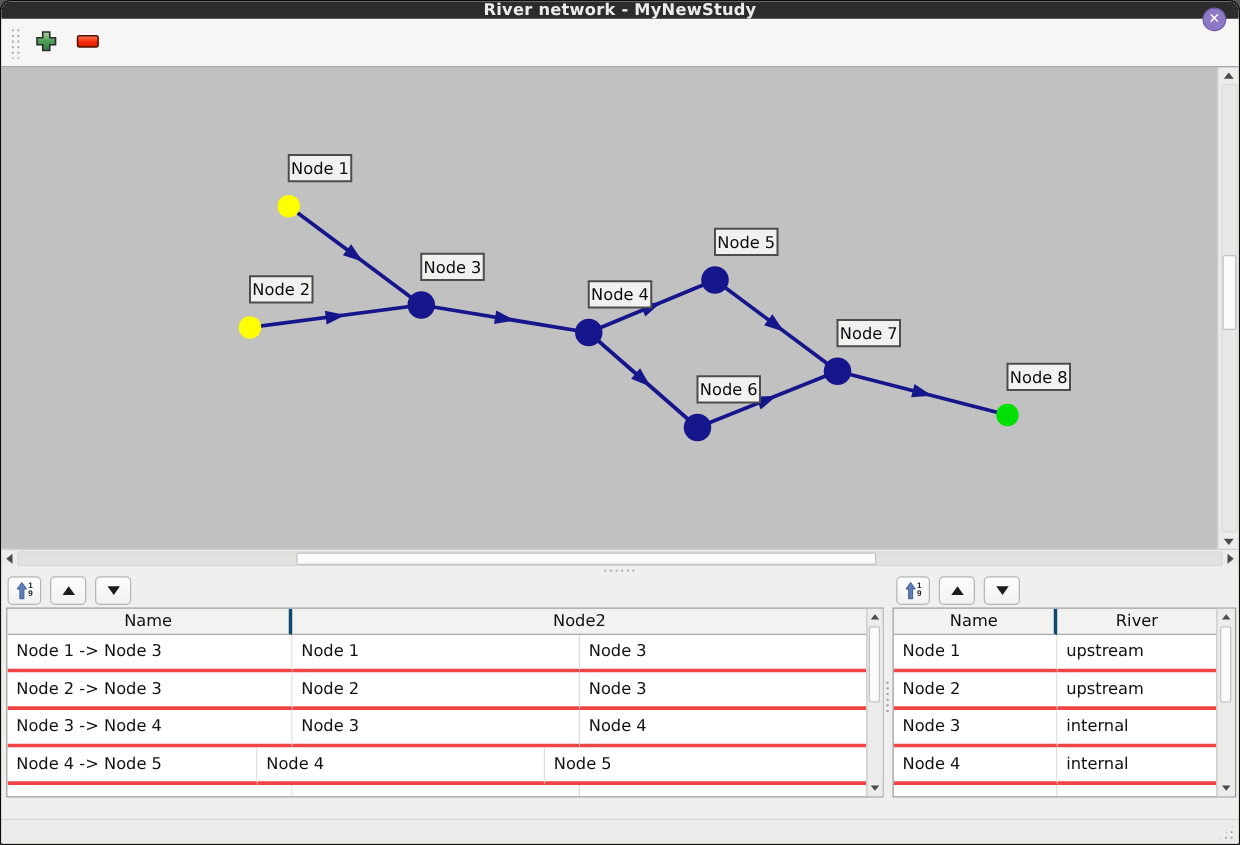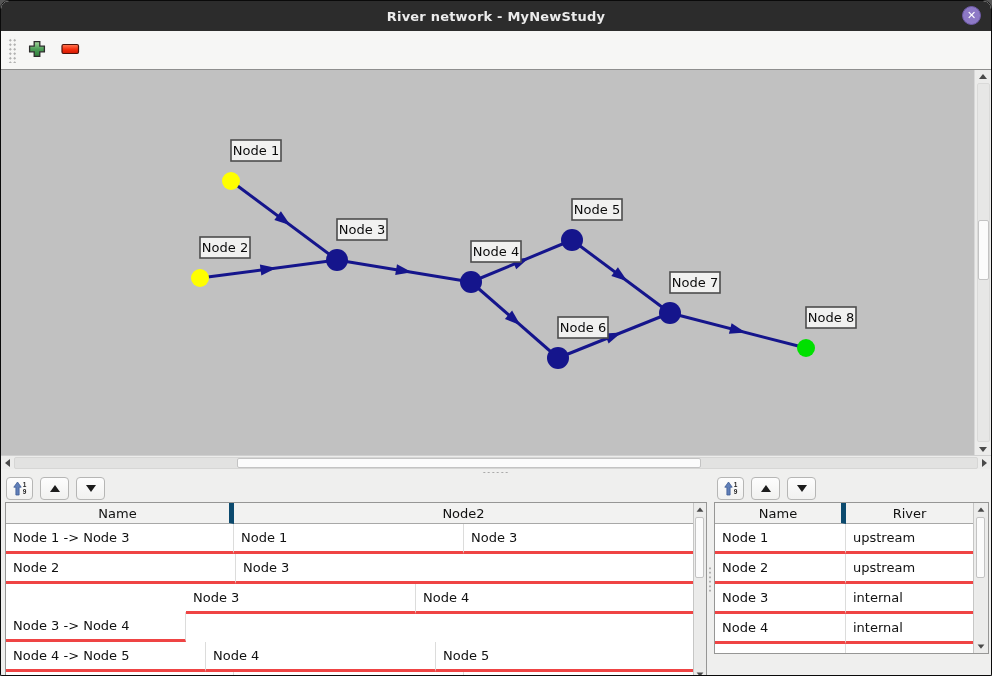--- a/index.html
+++ b/index.html
@@ -1,22 +1,22 @@
 <!DOCTYPE html>
 <html><head>
 <meta charset="utf-8">
 <style>
   * { margin:0; padding:0; box-sizing:border-box; }
   html,body { width:992px; height:676px; background:#555; font-family:"DejaVu Sans","Liberation Sans",sans-serif; }
   .window { position:relative; width:992px; height:676px; border:1px solid #0a0a0a;
             border-radius:9px 9px 2px 2px; overflow:hidden; background:#efefee;
             display:flex; flex-direction:column; }
   
-  .titlebar { height:30px; background:#2c2c2c; border-radius:8px 8px 0 0; position:relative;
-              display:flex; align-items:center; justify-content:center; flex:0 0 auto; }
+  .titlebar { height:14px; background:#2c2c2c; border-radius:8px 8px 0 0; position:relative;
+              display:flex; align-items:flex-start; justify-content:center; flex:0 0 auto; }
   .title { color:#ececec; font-size:13px; font-weight:bold; letter-spacing:.2px; }
   .close-btn { position:absolute; right:10px; top:5px; width:19px; height:19px; border-radius:50%;
                background:#8d79c6; border:1px solid #6f5ba8; display:flex; align-items:center;
                justify-content:center; cursor:pointer; }
   .close-btn span { color:#fff; font-size:11px; font-weight:bold; line-height:1; transform:translateY(-0.5px); }
   
   .toolbar { height:38px; background:#f6f6f5; display:flex; align-items:center; padding-left:6px; flex:0 0 auto; }
   .tb-grip { width:9px; height:26px; margin-right:8px;
              background-image:radial-gradient(#ababab 1px, transparent 1.2px);
              background-size:4.5px 4.5px; background-position:1px 1px; }
@@ -59,21 +59,21 @@
   .p-btn .tri-up-sm  { width:0;height:0;border-left:5px solid transparent;border-right:5px solid transparent;border-bottom:7px solid #1c1c1c; }
   .p-btn .tri-dn-sm  { width:0;height:0;border-left:5px solid transparent;border-right:5px solid transparent;border-top:7px solid #1c1c1c; }
   .sort-ic { display:flex; align-items:center; gap:1px; }
   .sort-nums { display:flex; flex-direction:column; justify-content:space-between; height:14px;
                font-size:6.5px; line-height:1; color:#222; font-weight:bold; }
   
   .table-wrap { display:flex; margin-left:4px; background:#fff; border:1px solid #969695; flex:0 0 auto; }
   .panel-right .table-wrap { margin-left:2px; margin-right:2px; }
   .tbl { display:flex; flex-direction:column; overflow:hidden; }
   .tr { display:flex; flex:0 0 auto; }
-  .th { height:21px; background:#f2f2f1; border-right:5px solid #0c4a6e; border-bottom:1px solid #a8a8a7;
+  .th { height:21px; background:#f2f2f1; border-right:3px solid #0c4a6e; border-bottom:1px solid #a8a8a7;
         display:flex; align-items:center; justify-content:center; font-size:13px; color:#111; }
   .td { height:30px; background:#fff; border-right:1px solid #dcdcdb; border-bottom:3px solid #ef4444;
         display:flex; align-items:center; padding-left:7px; font-size:13px; color:#111; }
   .tr .th:last-child, .tr .td:last-child { border-right:none; }
   .tr.partial .td { height:9px; border-bottom:none; }
   .tbl-vscroll { width:13px; background:#ececeb; border-left:1px solid #c6c6c5; display:flex;
                  flex-direction:column; align-items:center; }
   .tbl-vscroll .track { flex:1; width:11px; position:relative; background:#ebebea; }
   
   .statusbar { height:20px; background:#ececeb; border-top:1px solid #d6d6d5; position:relative; flex:0 0 auto; }
@@ -226,25 +226,26 @@
             <div class="tr">
               <div class="th" style="width: 228px;">Name</div>
               <div class="th" style="width: 229px; flex: 1 1 0%;">Node2</div>
             </div>
             <div class="tr">
               <div class="td" style="width: 228px;">Node 1 -&gt; Node 3</div>
               <div class="td" style="width: 230px;">Node 1</div>
               <div class="td" style="width: 229px; flex: 1 1 0%;">Node 3</div>
             </div>
             <div class="tr">
+              <div class="td" style="width: 228px;">Node 2 -&gt; Node 3</div>
               <div class="td" style="width: 230px;">Node 2</div>
               <div class="td" style="width: 229px; flex: 1 1 0%;">Node 3</div>
             </div>
             <div class="tr">
-              <div class="td" style="width: 180px; margin-top: 28px;">Node 3 -&gt; Node 4</div>
+              <div class="td" style="width: 228px;">Node 3 -&gt; Node 4</div>
               <div class="td" style="width: 230px;">Node 3</div>
               <div class="td" style="width: 229px; flex: 1 1 0%;">Node 4</div>
             </div>
             <div class="tr">
               <div class="td" style="width: 200px;">Node 4 -&gt; Node 5</div>
               <div class="td" style="width: 230px;">Node 4</div>
               <div class="td" style="width: 229px; flex: 1 1 0%;">Node 5</div>
             </div>
             <div class="tr partial">
               <div class="td" style="width: 228px;"></div>

